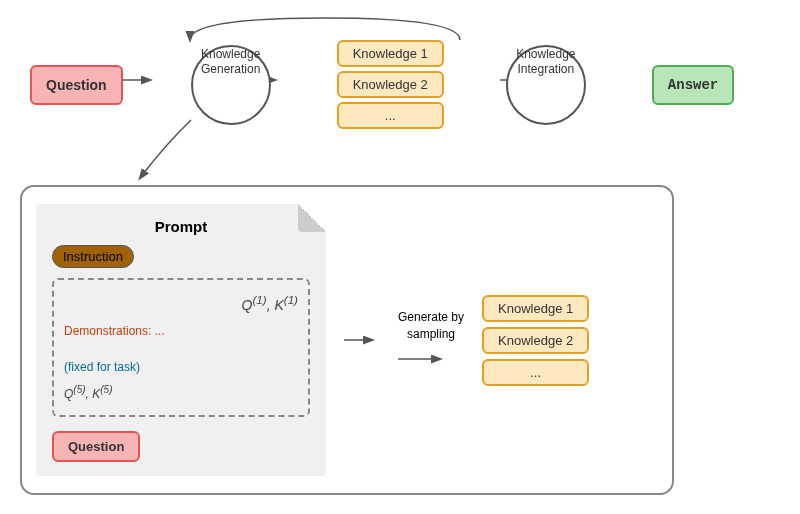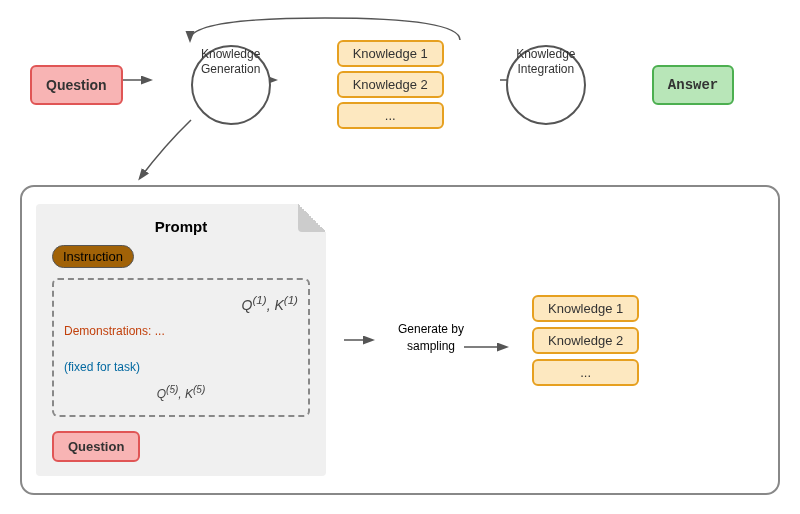--- a/index.html
+++ b/index.html
@@ -90,21 +90,21 @@
       color: #333;
       text-align: center;
       font-family: Liberation Mono, monospace;
     }
 
     
     .bottom-section {
       position: absolute;
       top: 175px;
       left: 10px;
-      width: 760px;
+      width: 654px;
       height: 310px;
       border: 2px solid #888;
       border-radius: 14px;
       background: #fff;
       padding: 14px;
       display: flex;
       align-items: center;
       gap: 18px;
     }
 
@@ -290,21 +290,21 @@
         <div style="text-align:right; font-style:italic; font-size:14px; margin-bottom:2px;">
           <span>Q<sup>(1)</sup>, K<sup>(1)</sup></span>
         </div>
         <div class="demo-line">
           <span>Demonstrations:</span>
           <span> ...</span>
         </div>
         <div style="font-size:12px; color:#0369a1; margin-top:15px;">
           <span>(fixed for task)</span>
         </div>
-        <div style="text-align:center; font-style:italic; font-size:12px; margin-top:2px;">
+        <div style="text-align:left; font-style:italic; font-size:12px; margin-top:2px;">
           <span>Q<sup>(5)</sup>, K<sup>(5)</sup></span>
         </div>
       </div>
 
       
       <div class="question-badge">
         <span>Question</span>
       </div>
     </div>
 
@@ -313,21 +313,21 @@
         <line x1="0" y1="12" x2="28" y2="12" stroke="#555" stroke-width="1.5" marker-end="url(#arr2)"></line>
         <defs>
           <marker id="arr2" markerWidth="8" markerHeight="8" refX="6" refY="3" orient="auto">
             <path d="M0,0 L0,6 L8,3 z" fill="#555"></path>
           </marker>
         </defs>
       </svg>
     </div>
 
 
-    <div style="display:flex;flex-direction:row;align-items:flex-end;">
+    <div style="display:flex;flex-direction:column;align-items:flex-start;">
       <div style="font-size:12px;text-align:center;margin-bottom:4px;line-height:1.4;">
         Generate by<br>sampling
       </div>
       <svg width="50" height="24" viewBox="0 0 50 24">
         <line x1="0" y1="12" x2="42" y2="12" stroke="#555" stroke-width="1.5" marker-end="url(#arr3)"></line>
         <defs>
           <marker id="arr3" markerWidth="8" markerHeight="8" refX="6" refY="3" orient="auto">
             <path d="M0,0 L0,6 L8,3 z" fill="#555"></path>
           </marker>
         </defs>

